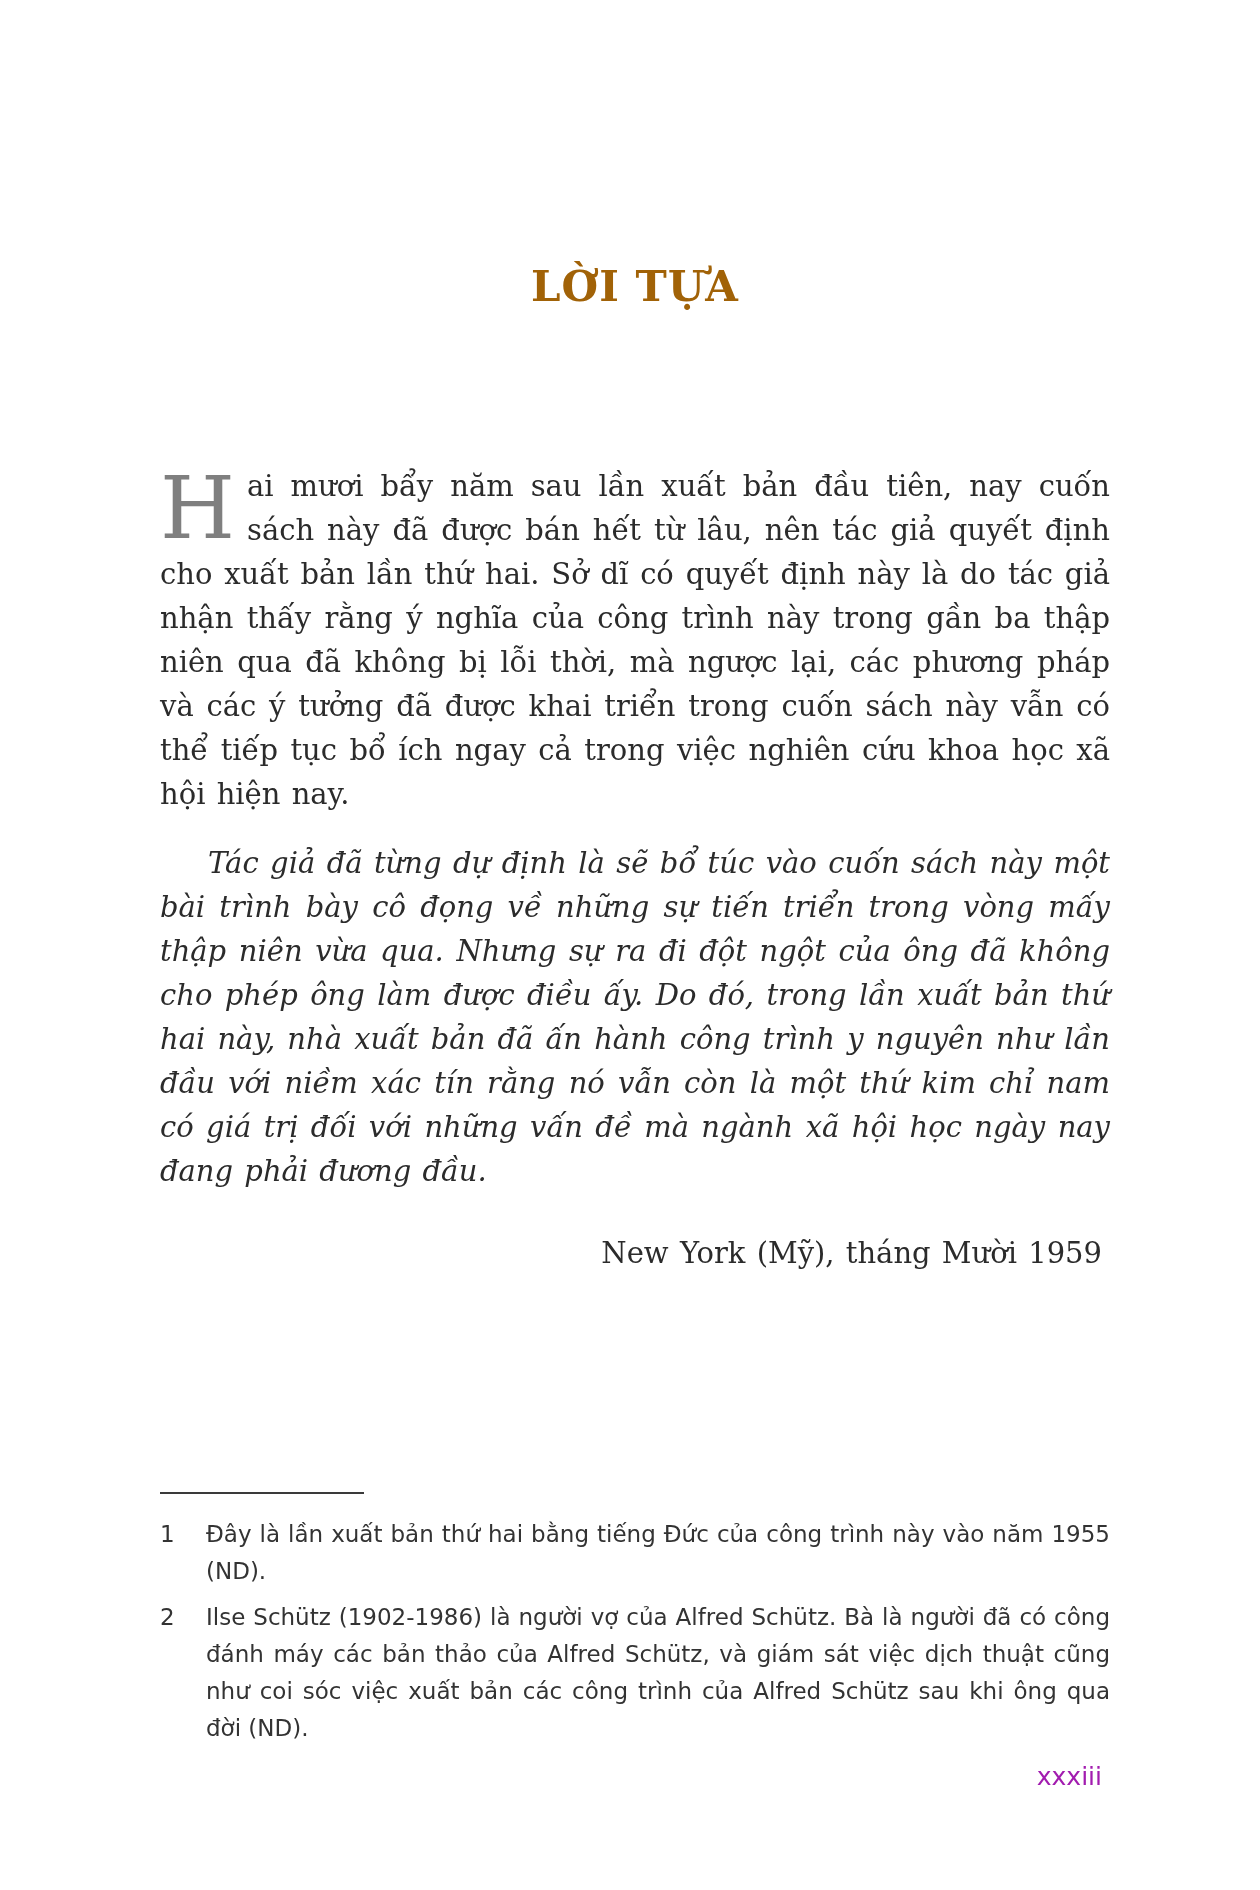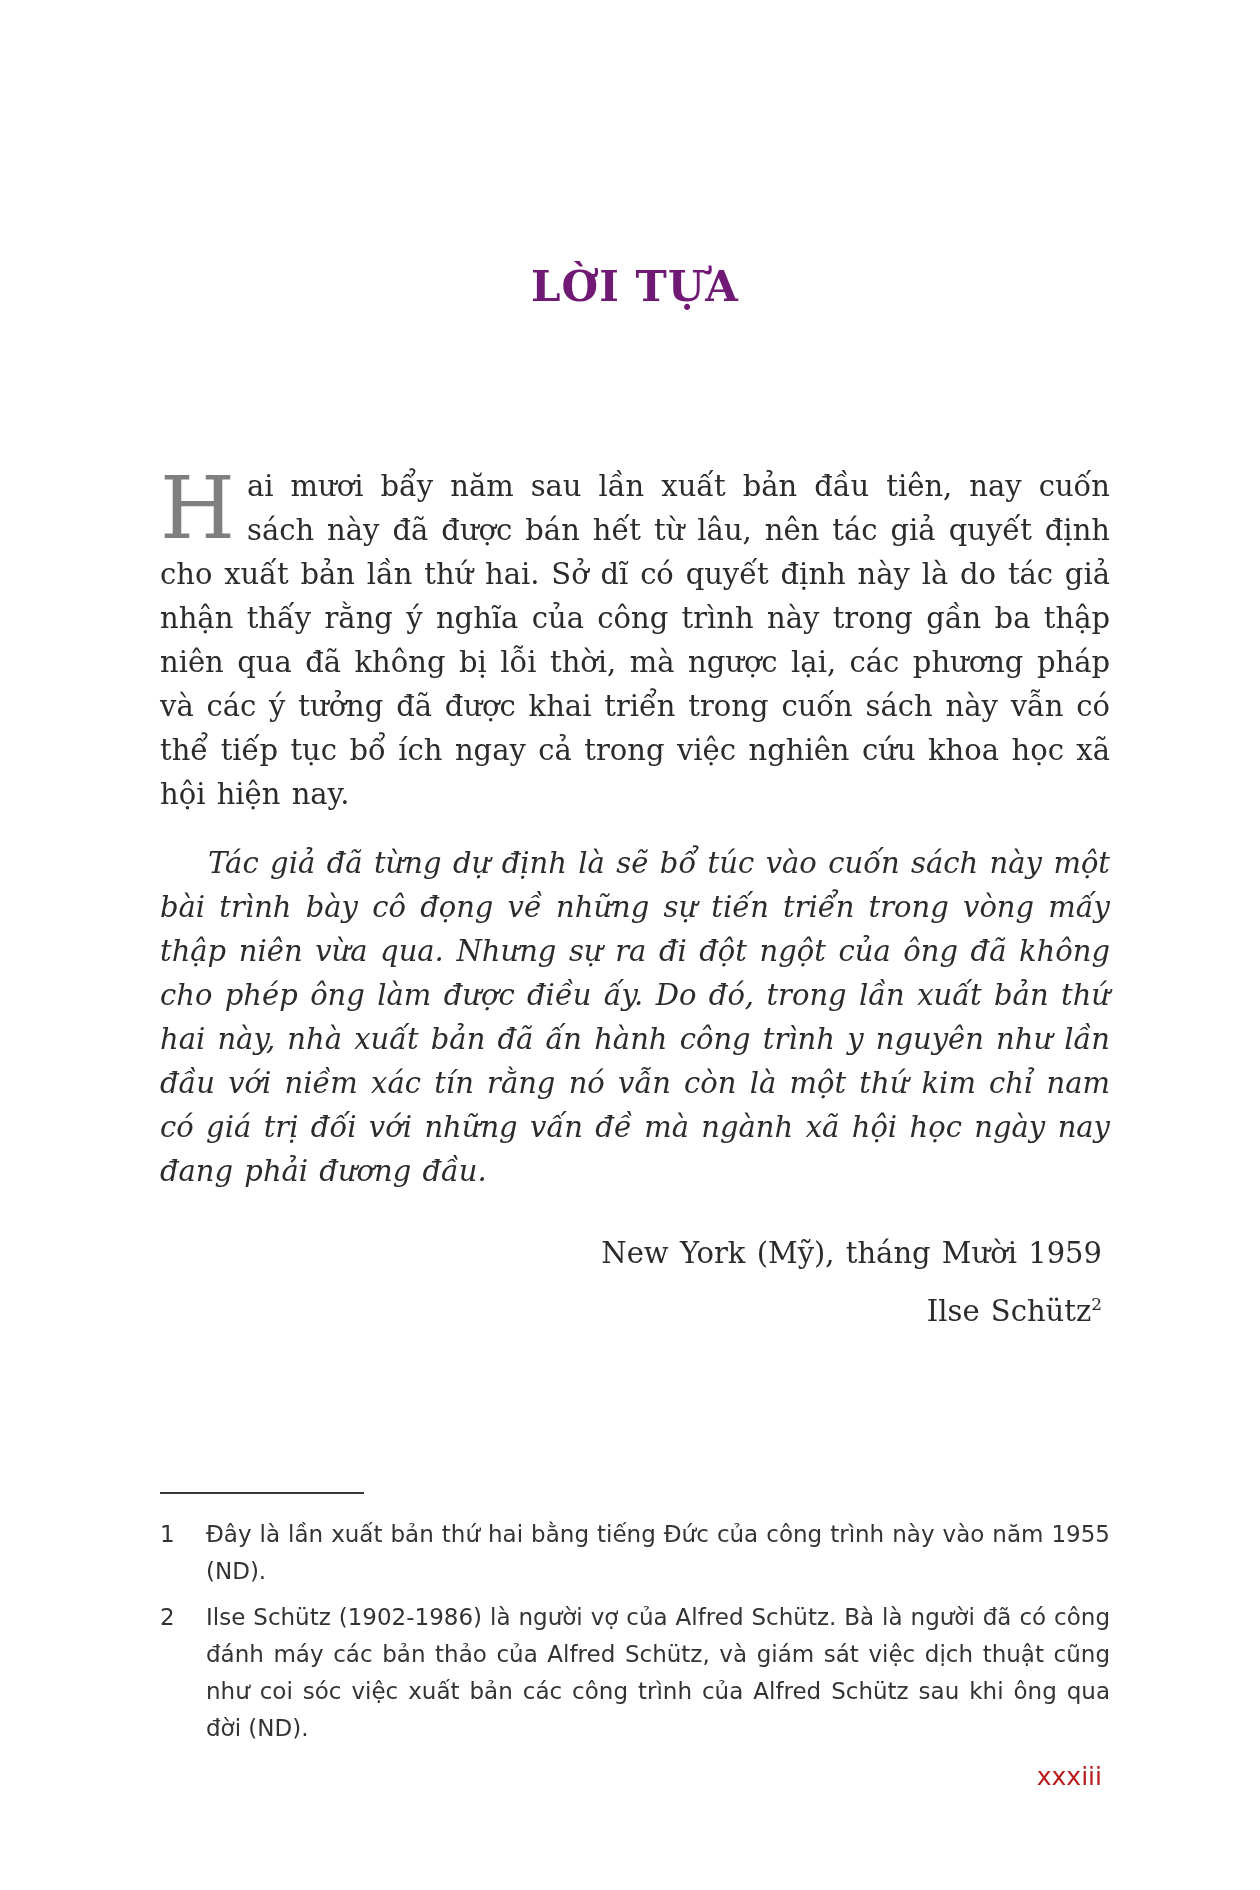--- a/index.html
+++ b/index.html
@@ -28,21 +28,21 @@
   .title-block {
     position: absolute;
     top: 256px;
     left: 0;
     width: 100%;
     text-align: center;
     font-weight: bold;
     font-size: 42px;
     line-height: 62px;
     letter-spacing: 1px;
-    color: #701a75;
+    color: #a16207;
   }
   .title-block sup {
     font-size: 20px;
     font-weight: normal;
     vertical-align: super;
     line-height: 0;
   }
 
   
   .body-block {
@@ -114,41 +114,40 @@
     text-align: justify;
   }
 
   
   .page-number {
     position: absolute;
     top: 1762px;
     right: 158px;
     font-family: "DejaVu Sans", "Liberation Sans", sans-serif;
     font-size: 25px;
-    color: #b91c1c;
+    color: #a21caf;
   }
 </style>
 </head>
 <body>
 
 <div class="page">
   <div class="content">
 
     <div class="title-block">
       <div>LỜI TỰA</div>
     </div>
 
     <div class="body-block">
       <p class="paragraph"><span class="dropcap">H</span><span>ai mươi bẩy năm sau lần xuất bản đầu tiên, nay cuốn sách này đã được bán hết từ lâu, nên tác giả quyết định cho xuất bản lần thứ hai. Sở dĩ có quyết định này là do tác giả nhận thấy rằng ý nghĩa của công trình này trong gần ba thập niên qua đã không bị lỗi thời, mà ngược lại, các phương pháp và các ý tưởng đã được khai triển trong cuốn sách này vẫn có thể tiếp tục bổ ích ngay cả trong việc nghiên cứu khoa học xã hội hiện nay.</span></p>
 
       <p class="paragraph"><span>Tác giả đã từng dự định là sẽ bổ túc vào cuốn sách này một bài trình bày cô đọng về những sự tiến triển trong vòng mấy thập niên vừa qua. Nhưng sự ra đi đột ngột của ông đã không cho phép ông làm được điều ấy. Do đó, trong lần xuất bản thứ hai này, nhà xuất bản đã ấn hành công trình y nguyên như lần đầu với niềm xác tín rằng nó vẫn còn là một thứ kim chỉ nam có giá trị đối với những vấn đề mà ngành xã hội học ngày nay đang phải đương đầu.</span></p>
 
       <div class="signature-block">
         <p class="signature-line">New York (Mỹ), tháng Mười 1959</p>
-        <p class="signature-line"><span>Ilse Schütz</span><sup>2</sup></p>
       </div>
     </div>
 
     <div class="footnote-block">
       <div class="footnote-rule"></div>
 
       <div class="footnote-item">
         <span class="footnote-number">1</span>
         <span class="footnote-text">Đây là lần xuất bản thứ hai bằng tiếng Đức của công trình này vào năm 1955 (ND).</span>
       </div>

